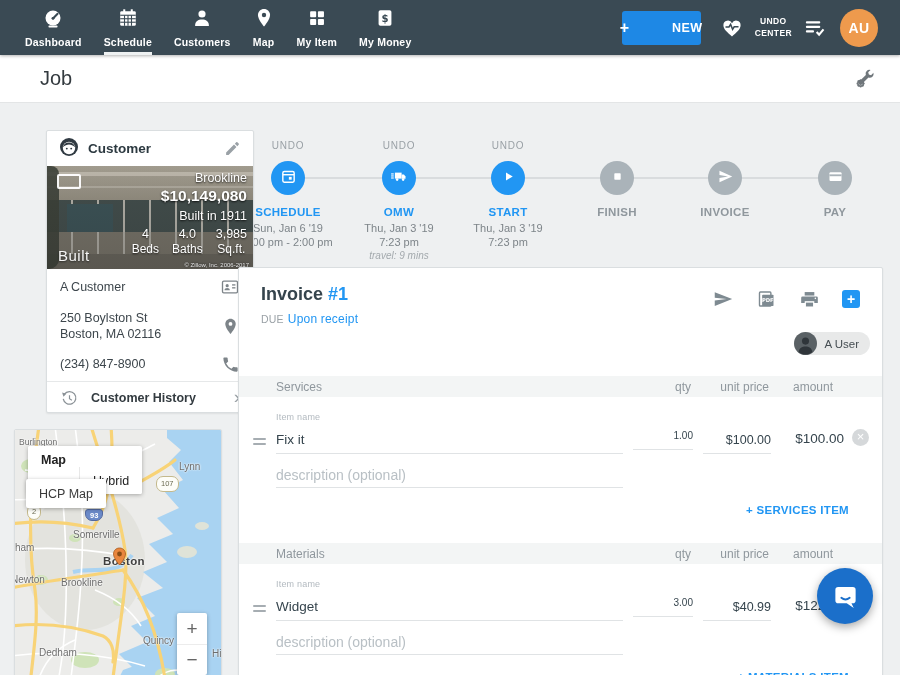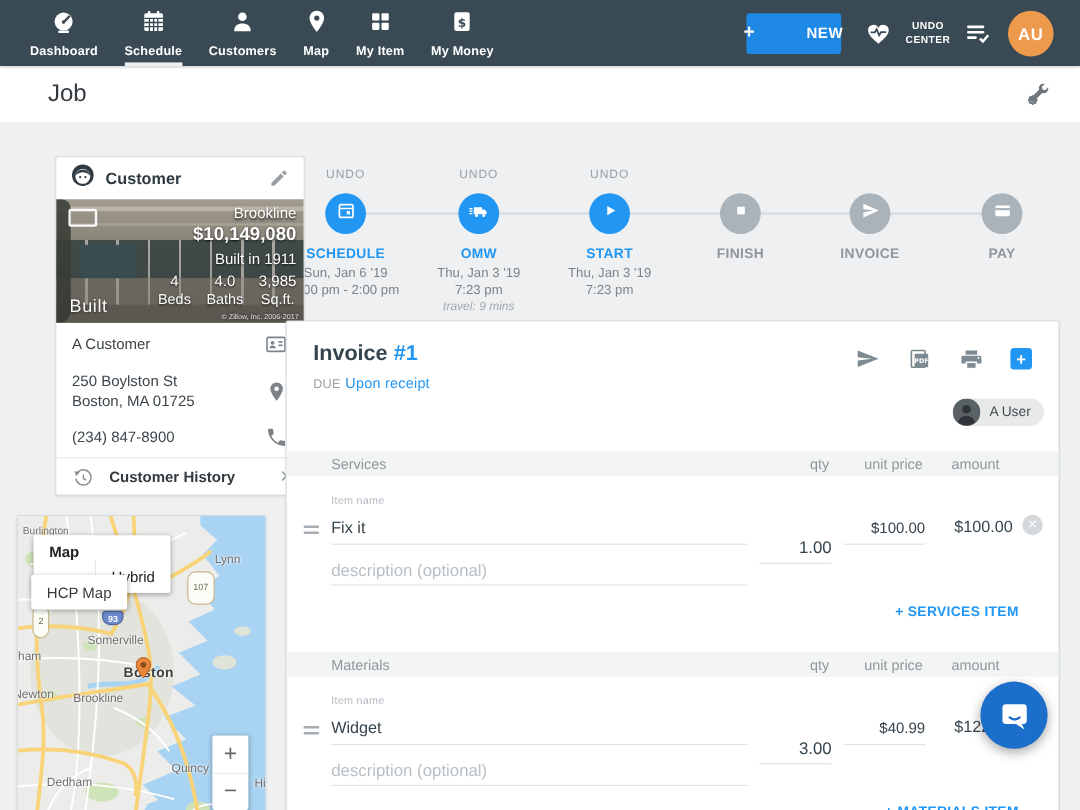--- a/index.html
+++ b/index.html
@@ -65,21 +65,21 @@
 .row-phone { height:34px; }
 .row-history { height:33px; border-top:1px solid #e6e8e9; cursor:pointer; }
 .row-history .txt { font-weight:bold; font-size:12.5px; margin-left:12px; color:#333b40; }
 .chev { margin-left:auto; font-size:19px; color:#9aa1a6; line-height:1; margin-top:-3px; }
 
 
 .map-card { left:14px; top:429px; width:208px; height:260px; overflow:hidden; z-index:5; }
 .map-svg { position:absolute; inset:0; cursor:grab; }
 .m-label { position:absolute; font-size:8.5px; color:#6d6d6d; text-shadow:0 0 2px #fff,0 0 2px #fff; white-space:nowrap; pointer-events:none; }
 .m-city { font-size:11.5px; font-weight:bold; color:#3f3f3f; letter-spacing:.4px; }
-.rt-badge { position:absolute; font-size:7.5px; color:#6b6b52; background:#fdfdf8; border:1px solid #c4b98c; border-radius:7px; padding:0 4px; line-height:10px; height:28px; display:flex; align-items:center; }
+.rt-badge { position:absolute; font-size:7.5px; color:#6b6b52; background:#fdfdf8; border:1px solid #c4b98c; border-radius:7px; padding:0 4px; line-height:10px; height:16px; display:flex; align-items:center; }
 .i93 { position:absolute; font-size:7.5px; font-weight:bold; color:#fff; background:#6b8ac9; border:1px solid #53699f; border-radius:3px 3px 7px 7px; padding:0 4px; line-height:11px; height:12px; }
 .map-pin { position:absolute; left:97px; top:117px; }
 .map-btns { position:absolute; left:13px; top:16px; display:flex; background:#fff; border-radius:2px; box-shadow:0 1px 4px rgba(0,0,0,.3); overflow:hidden; }
 .map-btn { height:27px; padding:0 13px; display:flex; align-items:center; font-size:12.5px; color:#222; cursor:pointer; background:#fff; }
 .map-btn.sel { font-weight:bold; }
 .map-btn + .map-btn { border-left:1px solid #e8e8e8;margin-top:21px; }
 .hcp-btn { position:absolute; left:11px; top:49px; height:29px; padding:0 13px; display:flex; align-items:center; font-size:12.5px; color:#3a3a3a; background:#fff; border-radius:2px; box-shadow:0 1px 4px rgba(0,0,0,.3); cursor:pointer; }
 .zoom-ctl { position:absolute; right:14px; top:183px; width:30px; background:#fff; box-shadow:0 1px 4px rgba(0,0,0,.3); border-radius:2px; }
 .zoom-btn { width:30px; height:31px; display:flex; align-items:center; justify-content:center; font-size:19px; color:#666; cursor:pointer; }
 .zoom-btn + .zoom-btn { border-top:1px solid #ececec; }
@@ -112,21 +112,21 @@
 .inv-section { position:absolute; left:0; right:0; height:160px; }
 .sec-bar { position:relative; height:21px; background:#f3f5f5; display:flex; align-items:center; padding-left:37px; }
 .sec-name { font-size:12px; color:#8f979d; }
 .sec-col { position:absolute; font-size:12px; color:#8f979d; top:4px; }
 .col-qty { right:191px; } .col-price { right:113px; } .col-amount { right:49px; }
 .drag-handle { position:absolute; left:14px; top:62px; width:13px; cursor:grab; }
 .drag-handle i { display:block; height:2px; background:#a6adb2; border-radius:1px; margin-bottom:3px; }
 .item-label { position:absolute; left:37px; top:36px; font-size:9px; color:#b3bac0; letter-spacing:.2px; }
 .inv-input { position:absolute; border:none; outline:none; background:transparent; border-bottom:1px solid #e0e3e5; height:30px; padding:8px 0 6px; font-family:"Liberation Sans",sans-serif; font-size:13.5px; color:#35444d; }
 .item-name { left:37px; top:48px; width:347px; }
-.item-qty  { left:394px; top:64px; width:60px; text-align:right; font-size:14px; }
+.item-qty  { left:394px; top:44px; width:60px; text-align:right; font-size:10px; }
 .item-price{ left:464px; top:48px; width:68px; text-align:right; font-size:12.5px; }
 .item-amount { position:absolute; right:38px; top:55px; font-size:13.5px; color:#35444d; }
 .item-remove { position:absolute; right:13px; top:53px; width:17px; height:17px; border-radius:50%; background:#d5d8da; color:#fff; font-size:13px; line-height:16px; text-align:center; cursor:pointer; }
 .item-desc { left:37px; top:84px; width:347px; height:28px; font-size:14px; }
 .item-desc::placeholder { color:#b9c0c5; }
 .add-link { position:absolute; right:33px; top:128px; font-size:11.5px; font-weight:bold; color:#2196f3; letter-spacing:.3px; cursor:pointer; }
 .sec-services { top:108px; }
 .sec-materials { top:275px; }
 
 
@@ -298,21 +298,21 @@
             <circle cx="8.6" cy="10.4" r="1.9" fill="#7d8489" stroke="none"></circle>
             <path d="M5.4 15.8 c0-1.8 1.5-2.6 3.2-2.6 s3.2 .8 3.2 2.6z" fill="#7d8489" stroke="none"></path>
             <line x1="14.5" y1="9.5" x2="18.5" y2="9.5"></line>
             <line x1="14.5" y1="13" x2="18.5" y2="13"></line>
           </svg>
         </span>
     </div>
     <div class="cc-row row-addr">
       <span class="txt">
         <span>250 Boylston St</span><br>
-        <span>Boston, MA 01725</span>
+        <span>Boston, MA 02116</span>
       </span>
       <span class="r-icon">
           <svg viewBox="0 0 24 24" width="19" height="19" fill="#7d8489">
             <path d="M12 2.2 C8.3 2.2 5.4 5.1 5.4 8.8 c0 5 6.6 12.6 6.6 12.6 s6.6-7.6 6.6-12.6 C18.6 5.1 15.7 2.2 12 2.2z"></path>
             <circle cx="12" cy="8.8" r="2.4" fill="#fff"></circle>
           </svg>
         </span>
     </div>
     <div class="cc-row row-phone">
       <span class="txt">(234) 847-8900</span>

